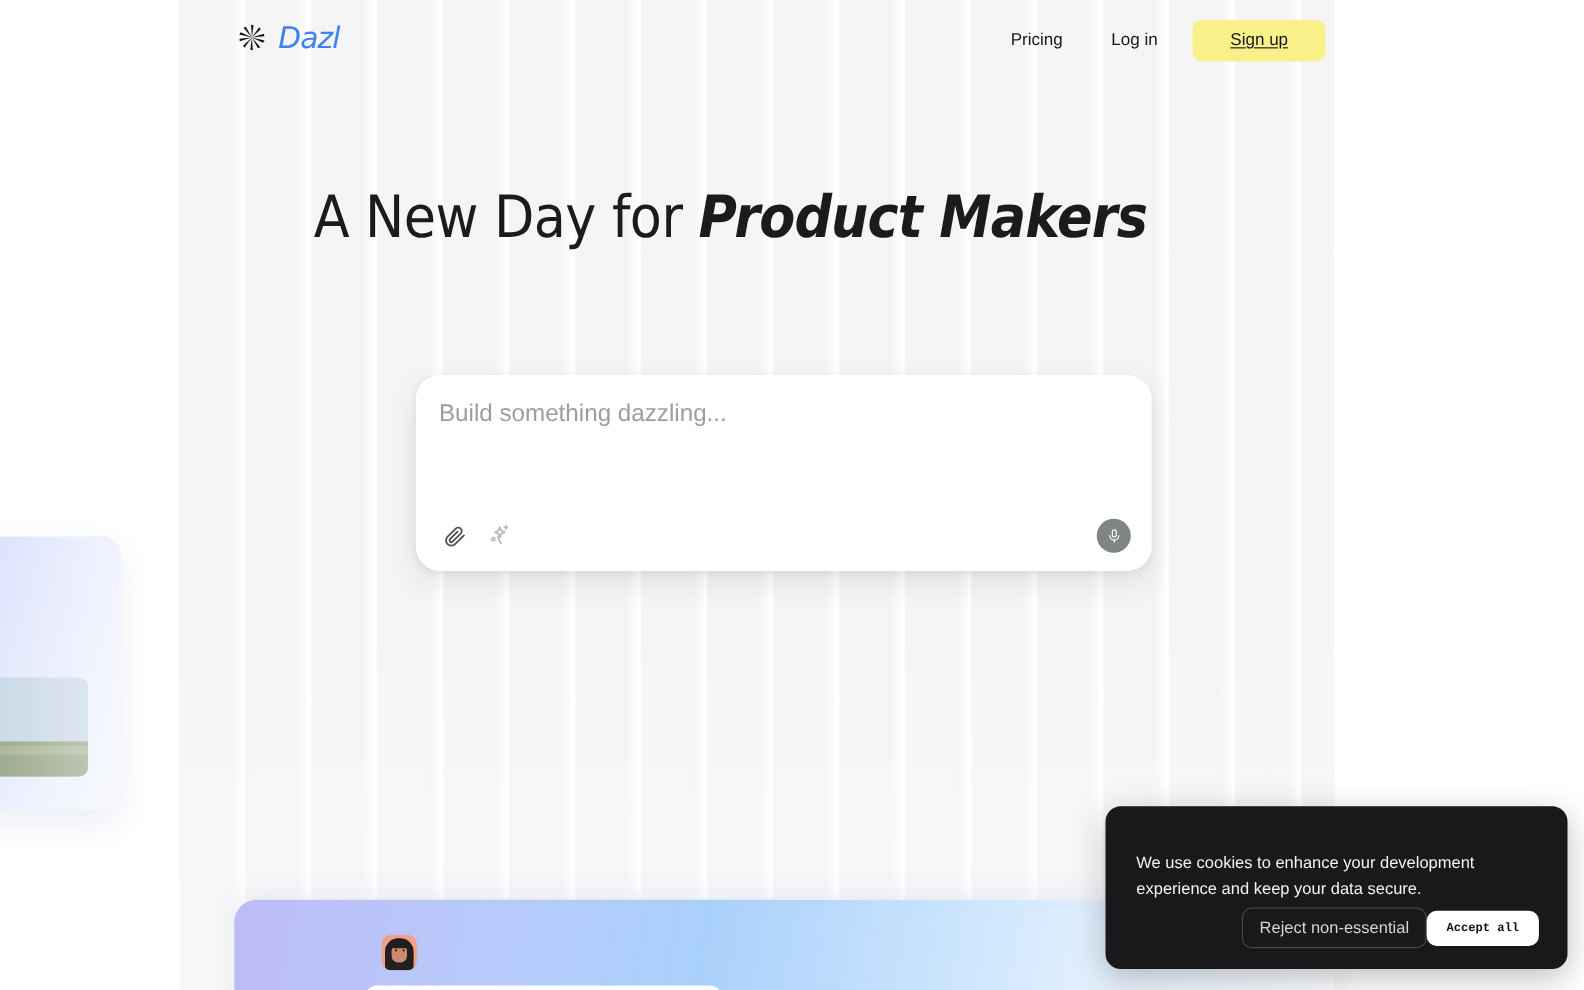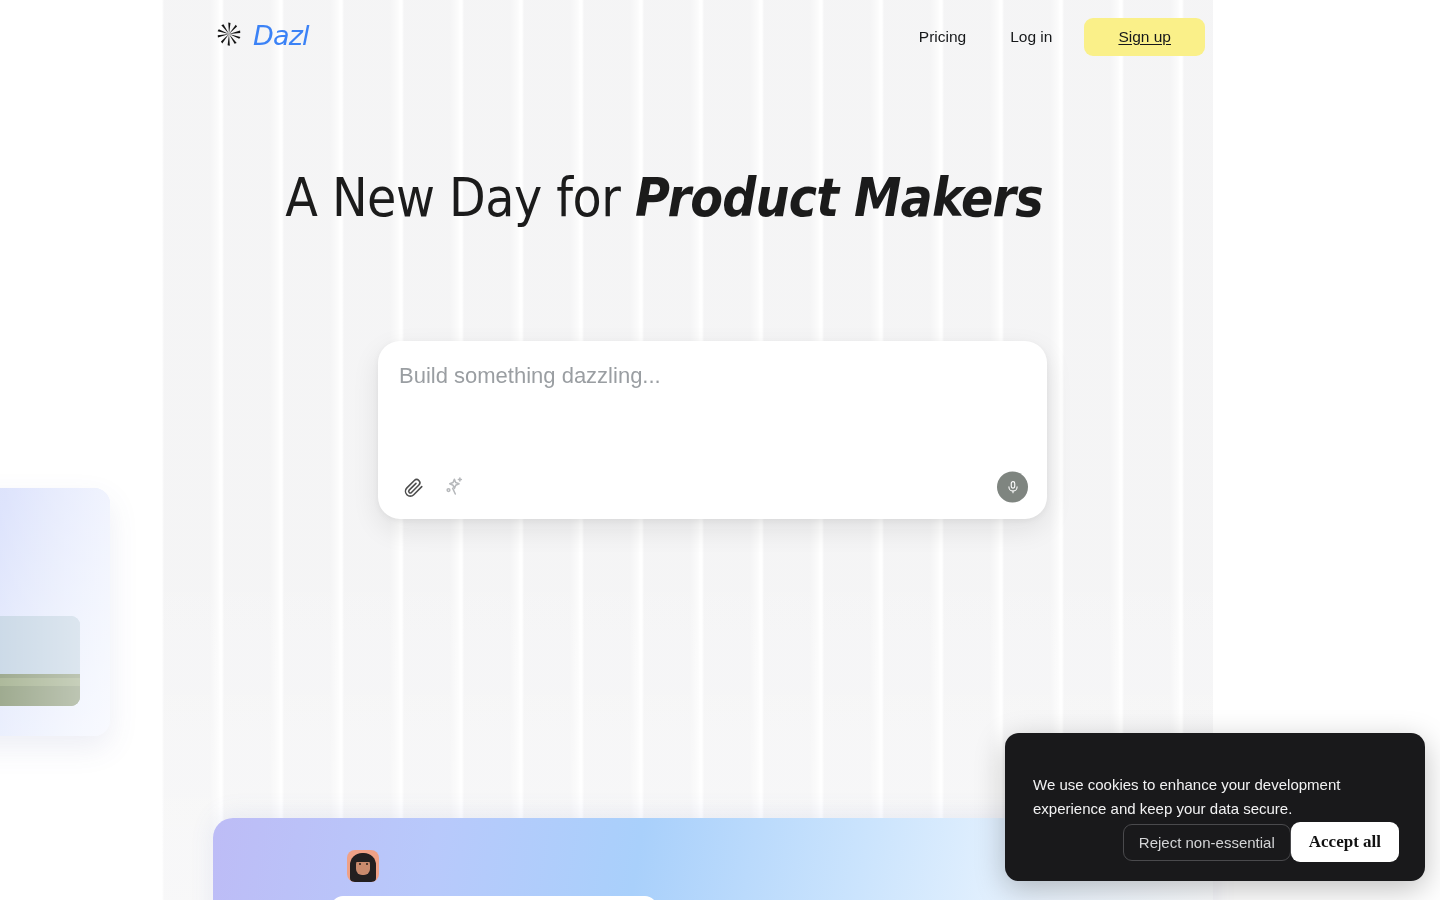--- a/index.html
+++ b/index.html
@@ -330,23 +330,23 @@
     font-family: "Liberation Sans", sans-serif;
     padding: 9px 15px;
     cursor: pointer;
     white-space: nowrap;
   }
   #accept-button {
     background: #ffffff;
     border: none;
     border-radius: 9px;
     color: #121212;
-    font-size: 17px;
+    font-size: 11px;
     font-weight: 700;
-    font-family: Liberation Serif, serif;
+    font-family: Liberation Mono, monospace;
     padding: 10px 18px;
     cursor: pointer;
     white-space: nowrap;
   }
 </style>
 </head>
 <body>
 
 <div id="stage">
 

